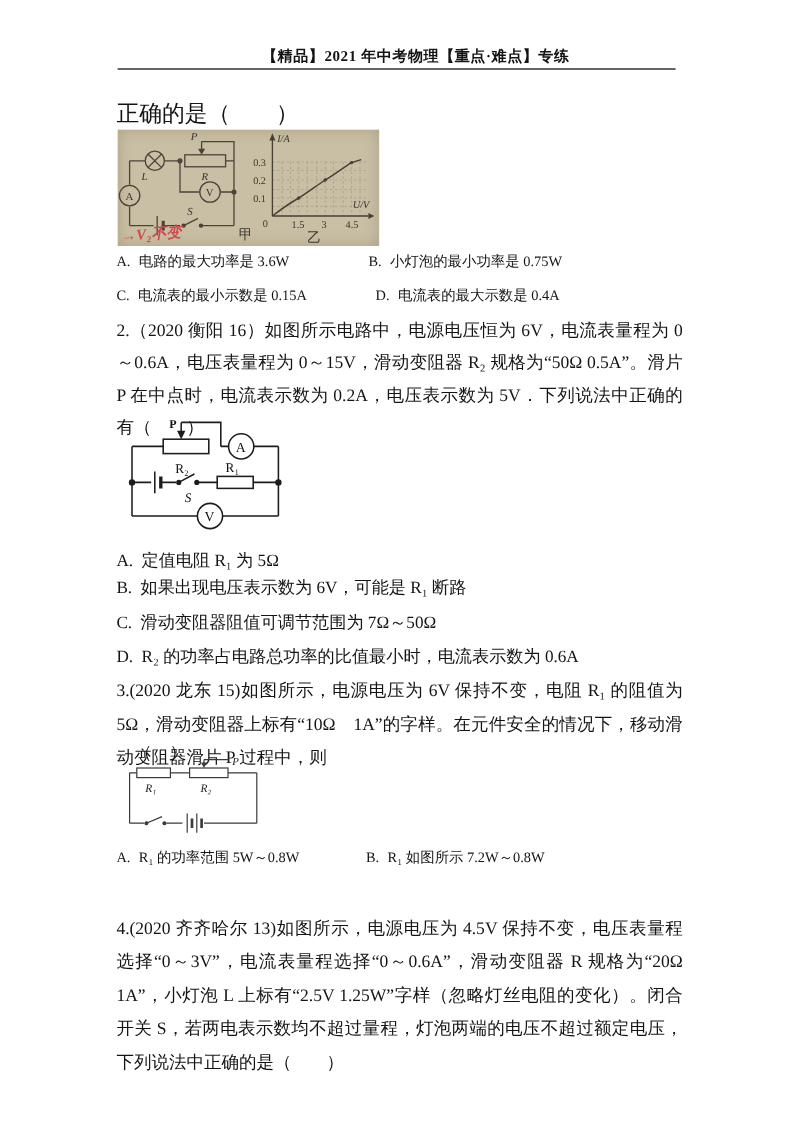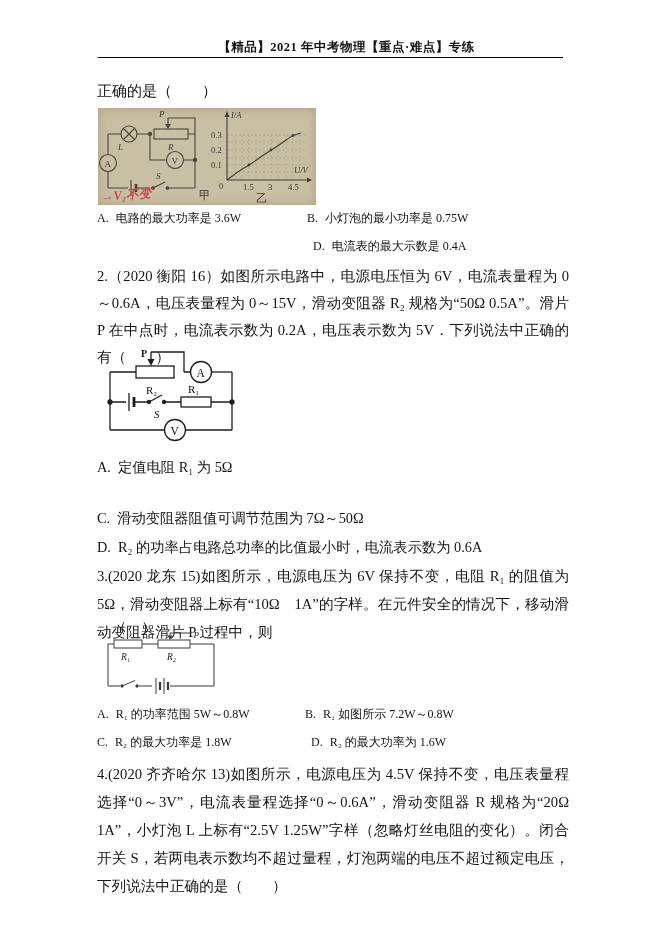--- a/index.html
+++ b/index.html
@@ -1,21 +1,21 @@
 <!DOCTYPE html>
 <html><head>
 <meta charset="utf-8">
 <style>
   html,body{margin:0;padding:0;background:#ffffff;}
   .page{position:relative;width:661px;height:935px;background:#fff;overflow:hidden;
         font-family:"Liberation Serif","DejaVu Serif",serif;color:#141414;}
   .hdr-title{position:absolute;top:39px;left:16px;width:100%;text-align:center;
              font-size:12.5px;font-weight:bold;letter-spacing:.5px;}
   .hdr-rule{position:absolute;top:57px;left:98px;width:465px;border-top:1.6px solid #000;}
-  .line{position:absolute;left:97px;font-size:15px;white-space:nowrap;}
+  .line{position:absolute;left:97px;font-size:19px;white-space:nowrap;}
   .para{position:absolute;left:97px;width:472px;font-size:14.6px;line-height:27.5px;
         text-align:justify;}
   .photo{position:absolute;left:98px;top:108px;width:218px;height:97px;
          background:#c9bfa5;box-shadow:inset 0 0 12px rgba(120,105,70,.35);overflow:hidden;}
   .photo-cap{position:absolute;font-size:11.5px;color:#3b372e;}
   .anno-red{position:absolute;left:3px;top:79px;font-size:12.5px;font-style:italic;
             transform:rotate(-4deg);font-weight:bold;white-space:nowrap;}
   .opt-row{position:absolute;left:97px;font-size:12px;white-space:nowrap;}
   .opt2{position:absolute;left:210px;}
   .opt-lab{margin-right:7px;}
@@ -92,20 +92,21 @@
     <span class="anno-red" style="color:#cf4a4e">→V₂不变</span>
     <span class="photo-cap" style="left:101px;top:80px">甲</span>
     <span class="photo-cap" style="left:158px;top:83px">乙</span>
   </div>
 
   <div class="opt-row" style="top:210px">
     <span><span class="opt-lab">A.</span><span>电路的最大功率是 3.6W</span></span>
     <span class="opt2"><span class="opt-lab">B.</span><span>小灯泡的最小功率是 0.75W</span></span>
   </div>
   <div class="opt-row" style="top:238px">
+    <span><span class="opt-lab">C.</span><span>电流表的最小示数是 0.15A</span></span>
     <span class="opt2" style="left:216px"><span class="opt-lab">D.</span><span>电流表的最大示数是 0.4A</span></span>
   </div>
 
   <div class="para" style="top:263px;line-height:27px">2.（2020 衡阳 16）如图所示电路中，电源电压恒为 6V，电流表量程为 0～0.6A，电压表量程为 0～15V，滑动变阻器 R₂ 规格为“50Ω 0.5A”。滑片 P 在中点时，电流表示数为 0.2A，电压表示数为 5V．下列说法中正确的有（　　）</div>
 
   <svg class="circ" style="left:100px;top:344px" width="140" height="100" viewBox="0 0 140 100">
     <g stroke="#1d1d1d" stroke-width="1.3" fill="none">
       <path d="M10,28 H36 M10,28 V86 M132,28 V86"></path>
       <rect x="36" y="22" width="38" height="12"></rect>
       <path d="M51,8 V16"></path>
@@ -127,20 +128,21 @@
     </g>
     <text x="41" y="13" font-size="10" font-weight="bold" fill="#111">P</text>
     <text x="46" y="50" font-size="11" fill="#111">R₂</text>
     <text x="96.5" y="32.5" font-size="11.5" fill="#111">A</text>
     <text x="88" y="49" font-size="11" fill="#111">R₁</text>
     <text class="svg-it" x="54" y="74" font-size="11" fill="#111">S</text>
     <text x="70.5" y="90.5" font-size="11.5" fill="#111">V</text>
   </svg>
 
   <div class="opt-line" style="top:458px"><span class="opt-lab">A.</span><span>定值电阻 R₁ 为 5Ω</span></div>
+  <div class="opt-line" style="top:480px"><span class="opt-lab">B.</span><span>如果出现电压表示数为 6V，可能是 R₁ 断路</span></div>
   <div class="opt-line" style="top:509px"><span class="opt-lab">C.</span><span>滑动变阻器阻值可调节范围为 7Ω～50Ω</span></div>
   <div class="opt-line" style="top:538px"><span class="opt-lab">D.</span><span>R₂ 的功率占电路总功率的比值最小时，电流表示数为 0.6A</span></div>
 
   <div class="para" style="top:562px;line-height:28px">3.(2020 龙东 15)如图所示，电源电压为 6V 保持不变，电阻 R₁ 的阻值为 5Ω，滑动变阻器上标有“10Ω　1A”的字样。在元件安全的情况下，移动滑动变阻器滑片 P 过程中，则</div>
   <div class="line" style="top:618px;left:112px;font-size:14.6px">（　）</div>
 
   <svg class="circ" style="left:100px;top:630px" width="125" height="72" viewBox="0 0 125 72">
     <g stroke="#3a3a3a" stroke-width="1" fill="none">
       <path d="M8,14 H14 M42,14 H58 M90,14 H114 M8,14 V56 M114,14 V56"></path>
       <rect x="14" y="10" width="28" height="8"></rect>
@@ -157,20 +159,16 @@
     </g>
     <text class="svg-it" x="93.5" y="7.5" font-size="9" fill="#222">P</text>
     <text class="svg-it" x="21" y="30" font-size="9.5" fill="#222">R₁</text>
     <text class="svg-it" x="67" y="30" font-size="9.5" fill="#222">R₂</text>
   </svg>
 
   <div class="opt-row" style="top:706px">
     <span><span class="opt-lab">A.</span><span>R₁ 的功率范围 5W～0.8W</span></span>
     <span class="opt2" style="left:208px"><span class="opt-lab">B.</span><span>R₁ 如图所示 7.2W～0.8W</span></span>
   </div>
-  <div class="opt-row" style="top:734px">
-    <span><span class="opt-lab">C.</span><span>R₂ 的最大功率是 1.8W</span></span>
-    <span class="opt2" style="left:214px"><span class="opt-lab">D.</span><span>R₂ 的最大功率为 1.6W</span></span>
-  </div>
 
   <div class="para" style="top:760px;line-height:28px">4.(2020 齐齐哈尔 13)如图所示，电源电压为 4.5V 保持不变，电压表量程选择“0～3V”，电流表量程选择“0～0.6A”，滑动变阻器 R 规格为“20Ω　1A”，小灯泡 L 上标有“2.5V 1.25W”字样（忽略灯丝电阻的变化）。闭合开关 S，若两电表示数均不超过量程，灯泡两端的电压不超过额定电压，下列说法中正确的是（　　）</div>
 
 </div>
 
 </body></html>

